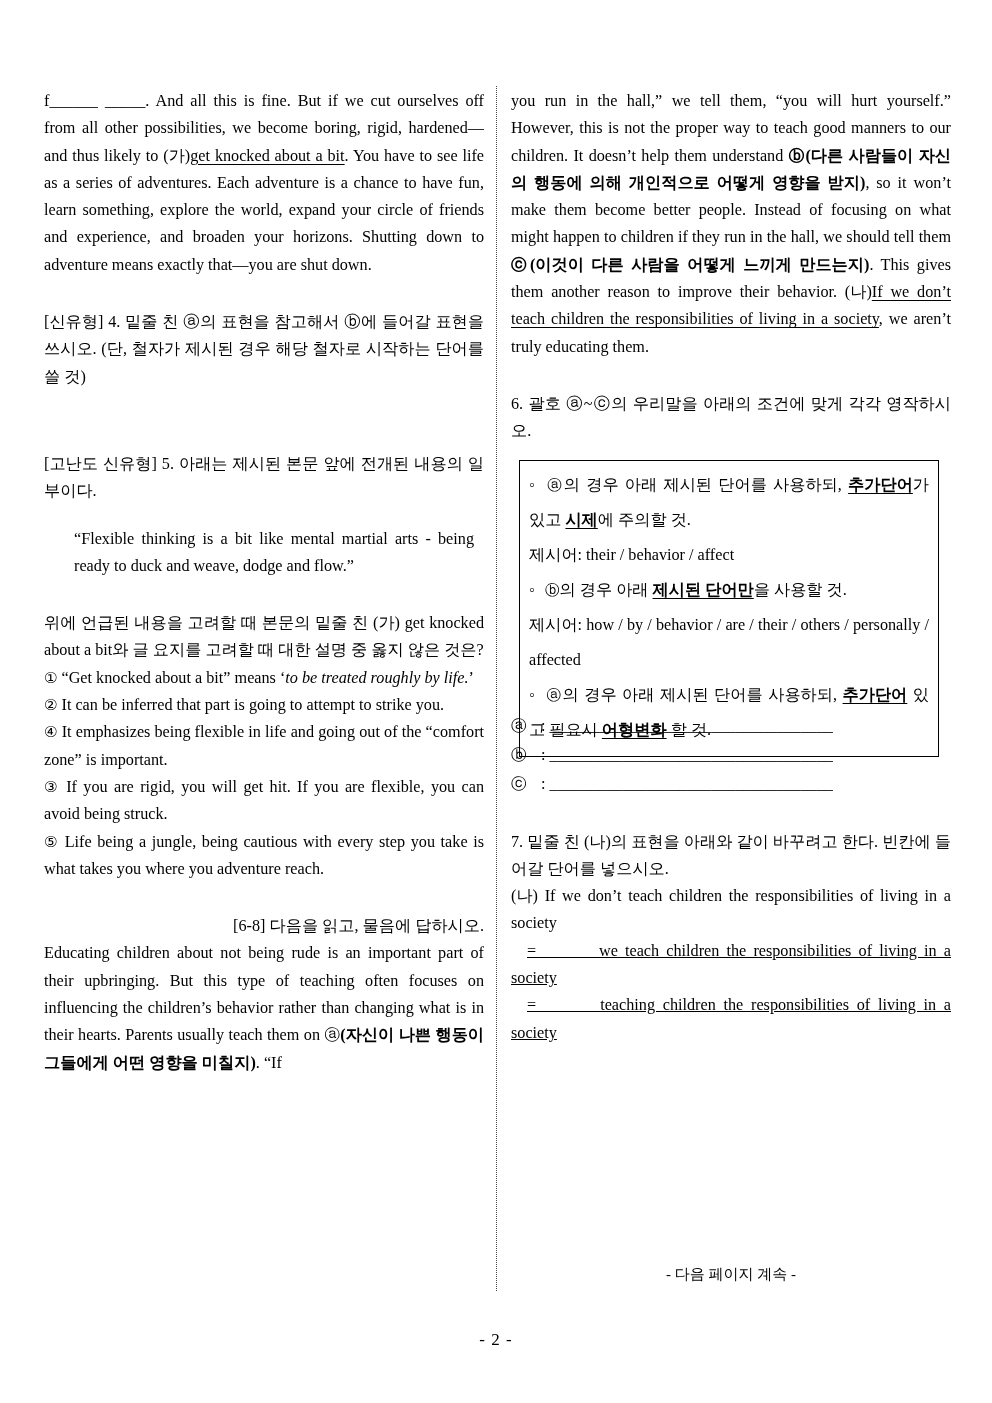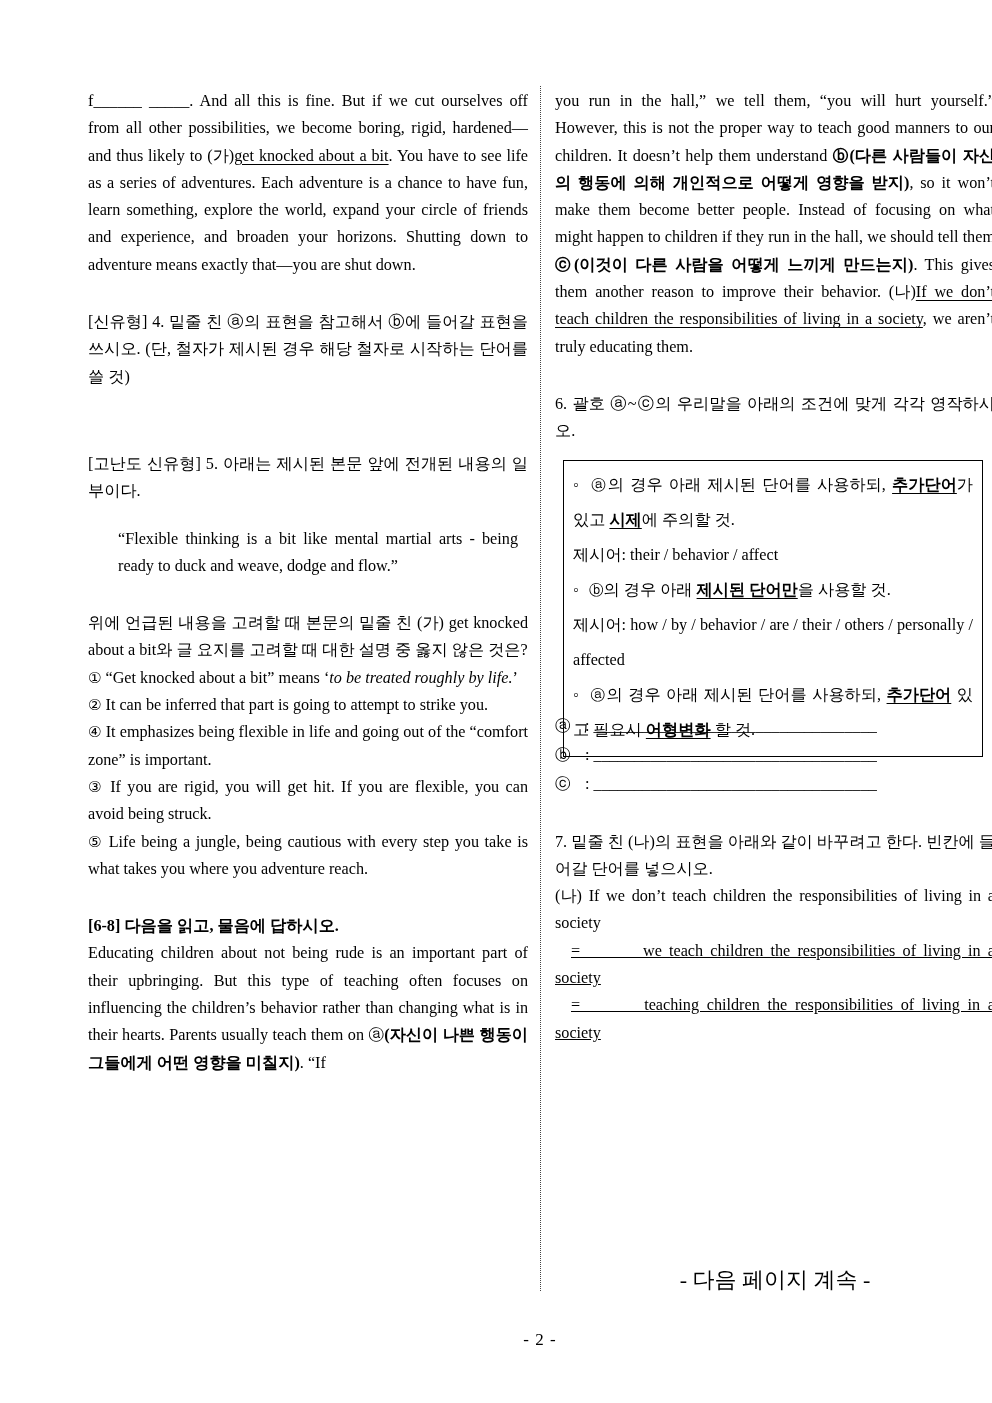--- a/index.html
+++ b/index.html
@@ -12,21 +12,20 @@
     height: 1403px;
     position: relative;
     font-family: "Liberation Serif", "DejaVu Serif", serif;
     color: #000000;
     overflow: hidden;
   }
 
   .page {
     position: absolute;
     inset: 0;
-    margin-left: 44px;
   }
 
   .col {
     position: absolute;
     top: 88px;
     width: 440px;
     font-size: 16.2px;
     line-height: 27.3px;
     text-align: justify;
     text-justify: inter-word;
@@ -57,21 +56,21 @@
   .u { text-decoration: underline; text-underline-offset: 3px; }
   .b { font-weight: bold; }
   .i { font-style: italic; }
 
   .quote-block {
     margin: 0 0 0 30px;
     width: 400px;
     text-align: justify;
   }
 
-  .nojust { text-align: left; font-weight: bold; }
+  .nojust { text-align: right; }
 
   
   .cond-box {
     position: absolute;
     left: 8px;
     top: 0;
     width: 420px;
     border: 1.3px solid #000;
     padding: 7px 9px 8px 9px;
     box-sizing: border-box;
@@ -94,21 +93,21 @@
   .ans-label { display: inline-block; width: 30px; }
 
   .eq-line { text-indent: 16px; text-decoration: underline; }
 
   .footer-note {
     position: absolute;
     left: 511px;
     top: 1265px;
     width: 440px;
     text-align: center;
-    font-size: 22px;
+    font-size: 15px;
   }
 
   .page-num {
     position: absolute;
     left: 0;
     top: 1330px;
     width: 992px;
     text-align: center;
     font-size: 17px;
     letter-spacing: 1px;

